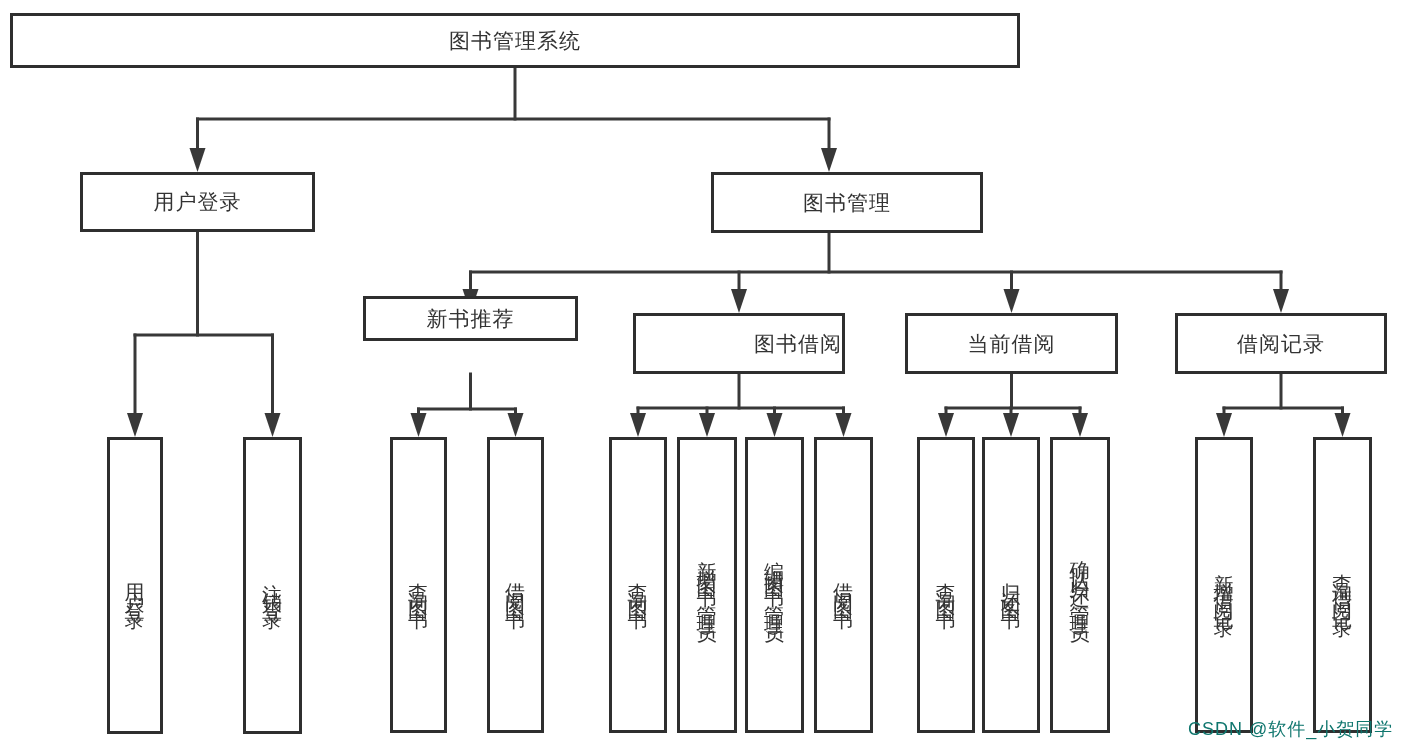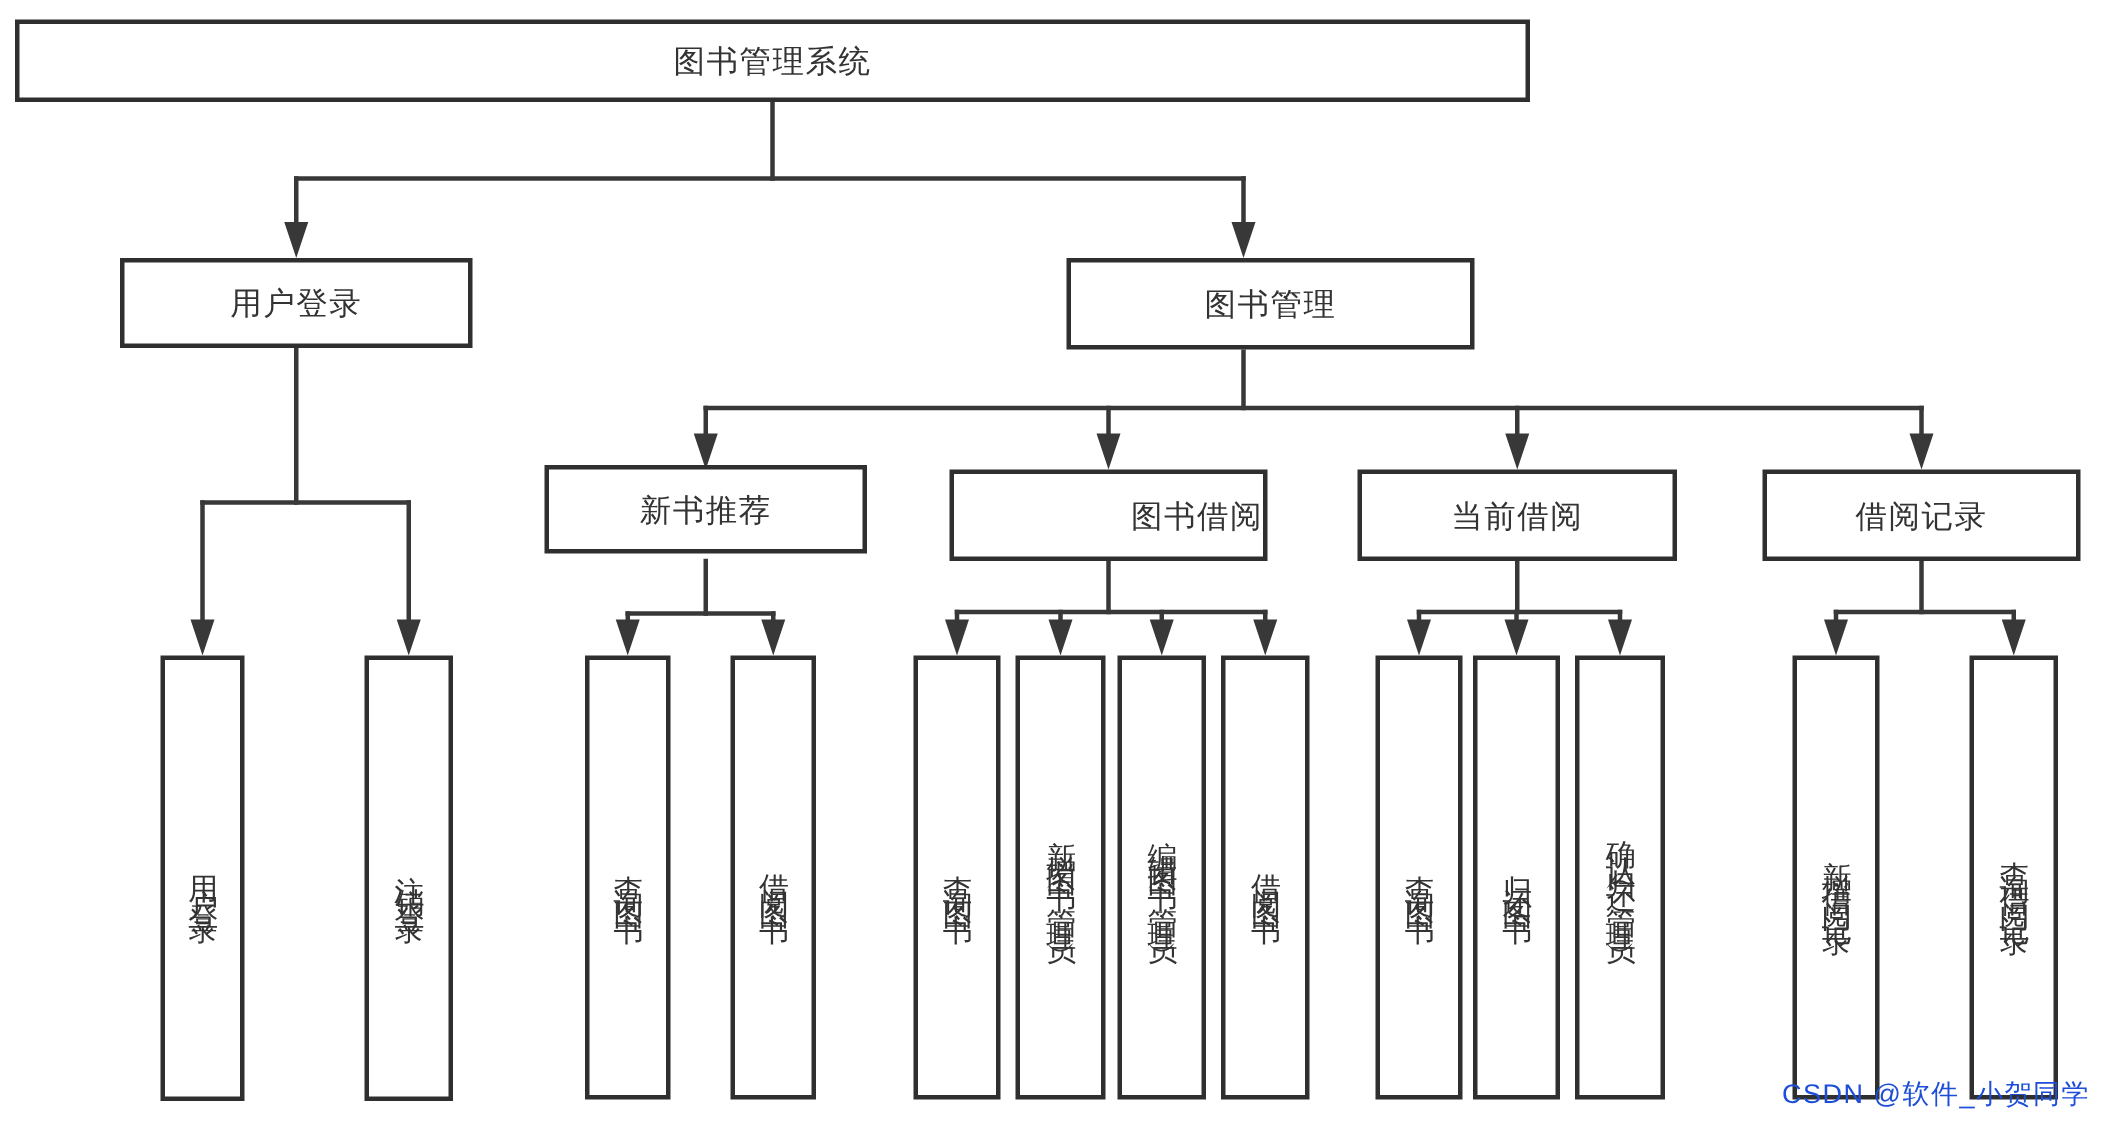--- a/index.html
+++ b/index.html
@@ -110,21 +110,21 @@
   <div id="nodes-layer">
       <div class="node" style="left: 10px; top: 13px; width: 1010px; height: 55px; border-color: rgb(47, 47, 47); color: rgb(51, 51, 51);">
         <span class="label">图书管理系统</span>
       </div>
       <div class="node" style="left: 80px; top: 172px; width: 235px; height: 60px; border-color: rgb(47, 47, 47); color: rgb(51, 51, 51);">
         <span class="label">用户登录</span>
       </div>
       <div class="node" style="left: 711px; top: 172px; width: 272px; height: 61px; border-color: rgb(47, 47, 47); color: rgb(51, 51, 51);">
         <span class="label">图书管理</span>
       </div>
-      <div class="node" style="left: 363px; top: 310px; width: 215px; height: 59px; border-color: rgb(47, 47, 47); color: rgb(51, 51, 51);">
+      <div class="node" style="left: 363px; top: 296px; width: 215px; height: 45px; border-color: rgb(47, 47, 47); color: rgb(51, 51, 51);">
         <span class="label">新书推荐</span>
       </div>
       <div class="node" style="left: 633px; top: 313px; width: 212px; height: 61px; border-color: rgb(47, 47, 47); color: rgb(51, 51, 51); justify-content: flex-end;">
         <span class="label">图书借阅</span>
       </div>
       <div class="node" style="left: 905px; top: 313px; width: 213px; height: 61px; border-color: rgb(47, 47, 47); color: rgb(51, 51, 51); align-items: center;">
         <span class="label">当前借阅</span>
       </div>
       <div class="node" style="left: 1175px; top: 313px; width: 212px; height: 61px; border-color: rgb(47, 47, 47); color: rgb(51, 51, 51);">
         <span class="label">借阅记录</span>
@@ -162,14 +162,14 @@
       <div class="node vertical" style="left: 1050px; top: 437px; width: 60px; height: 296px; border-color: rgb(47, 47, 47); color: rgb(51, 51, 51);">
         <span class="label">确认归还（管理员）</span>
       </div>
       <div class="node vertical" style="left: 1195px; top: 437px; width: 58px; height: 296px; border-color: rgb(47, 47, 47); color: rgb(51, 51, 51);">
         <span class="label">新增借阅记录</span>
       </div>
       <div class="node vertical" style="left: 1313px; top: 437px; width: 59px; height: 296px; border-color: rgb(47, 47, 47); color: rgb(51, 51, 51);">
         <span class="label">查询借阅记录</span>
       </div>
     </div>
-  <div class="watermark" style="color: #1d4ed8;">CSDN @软件_小贺同学</div>
+  <div class="watermark" style="color: #0f766e;">CSDN @软件_小贺同学</div>
 </div>
 
 </body></html>

